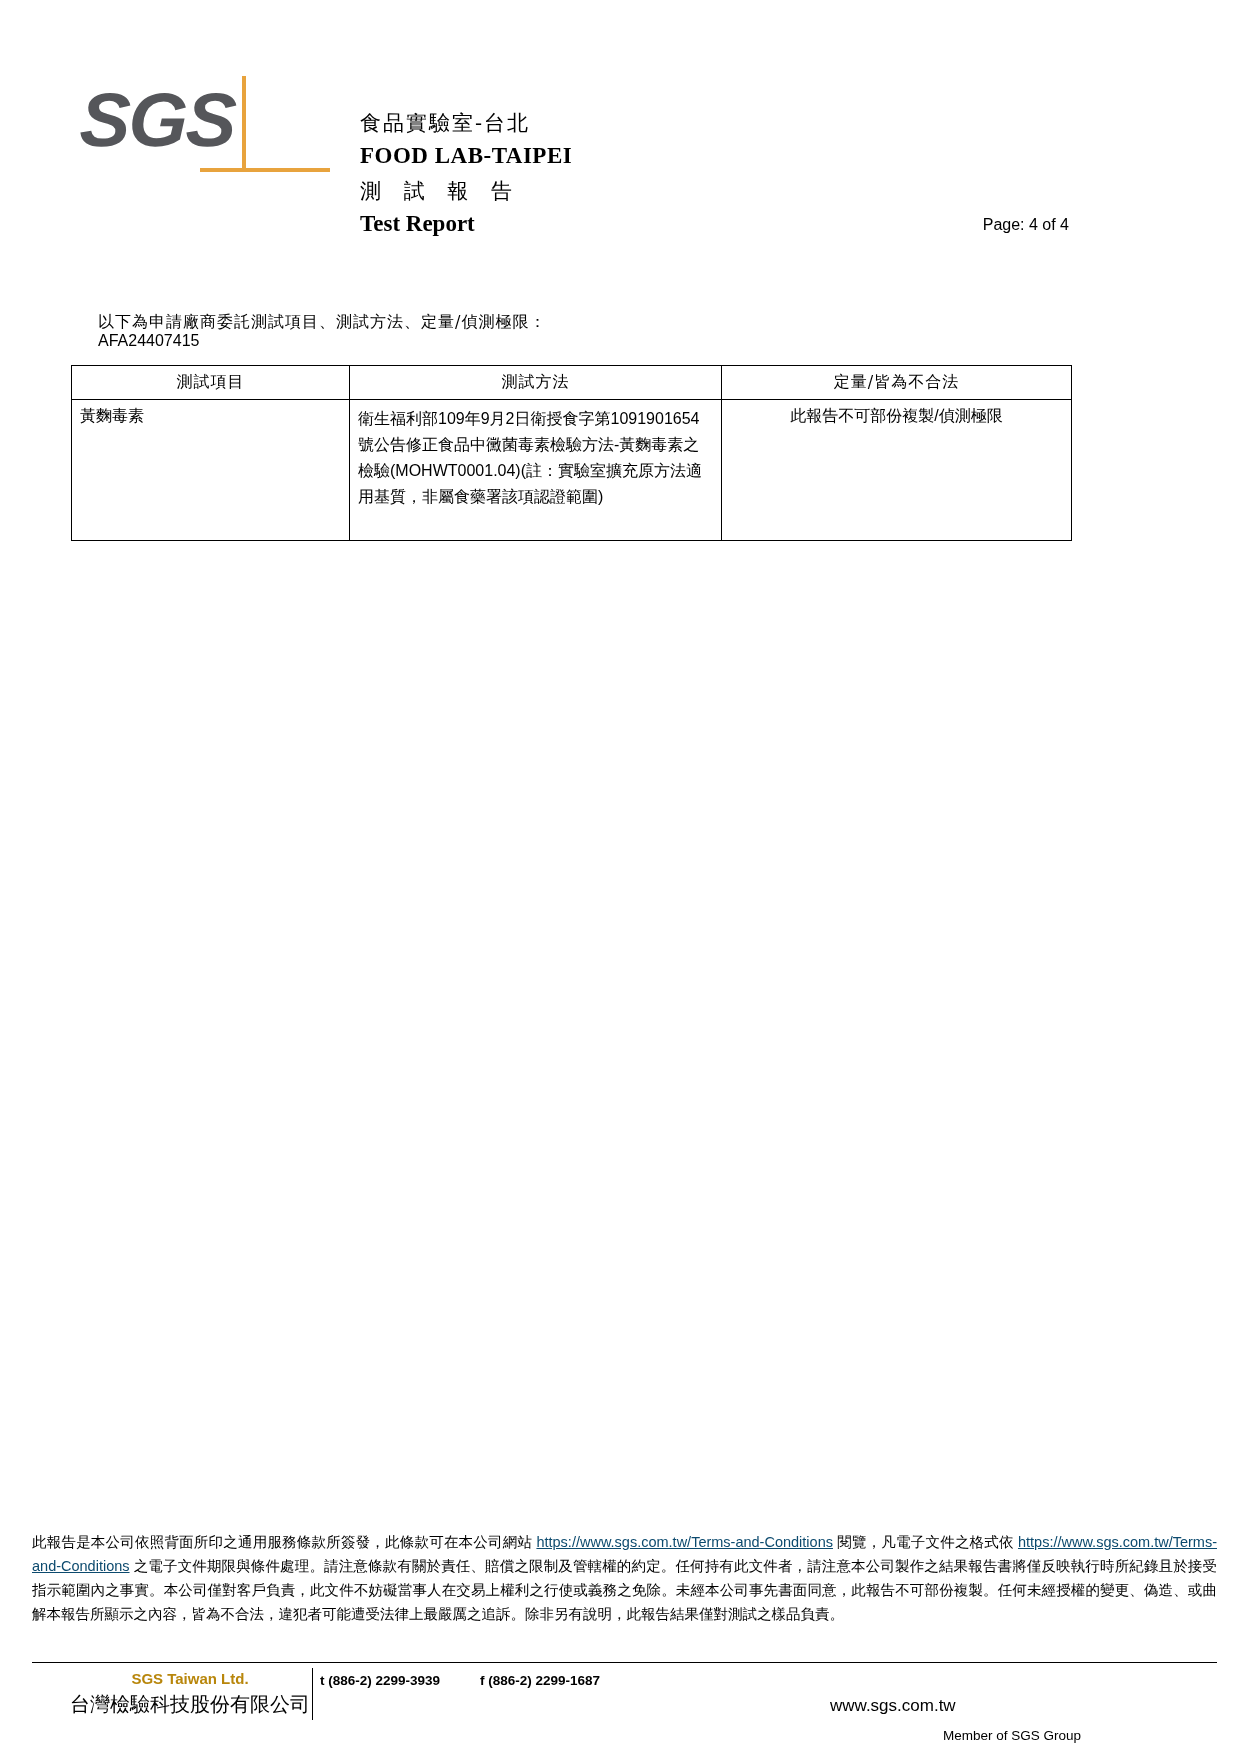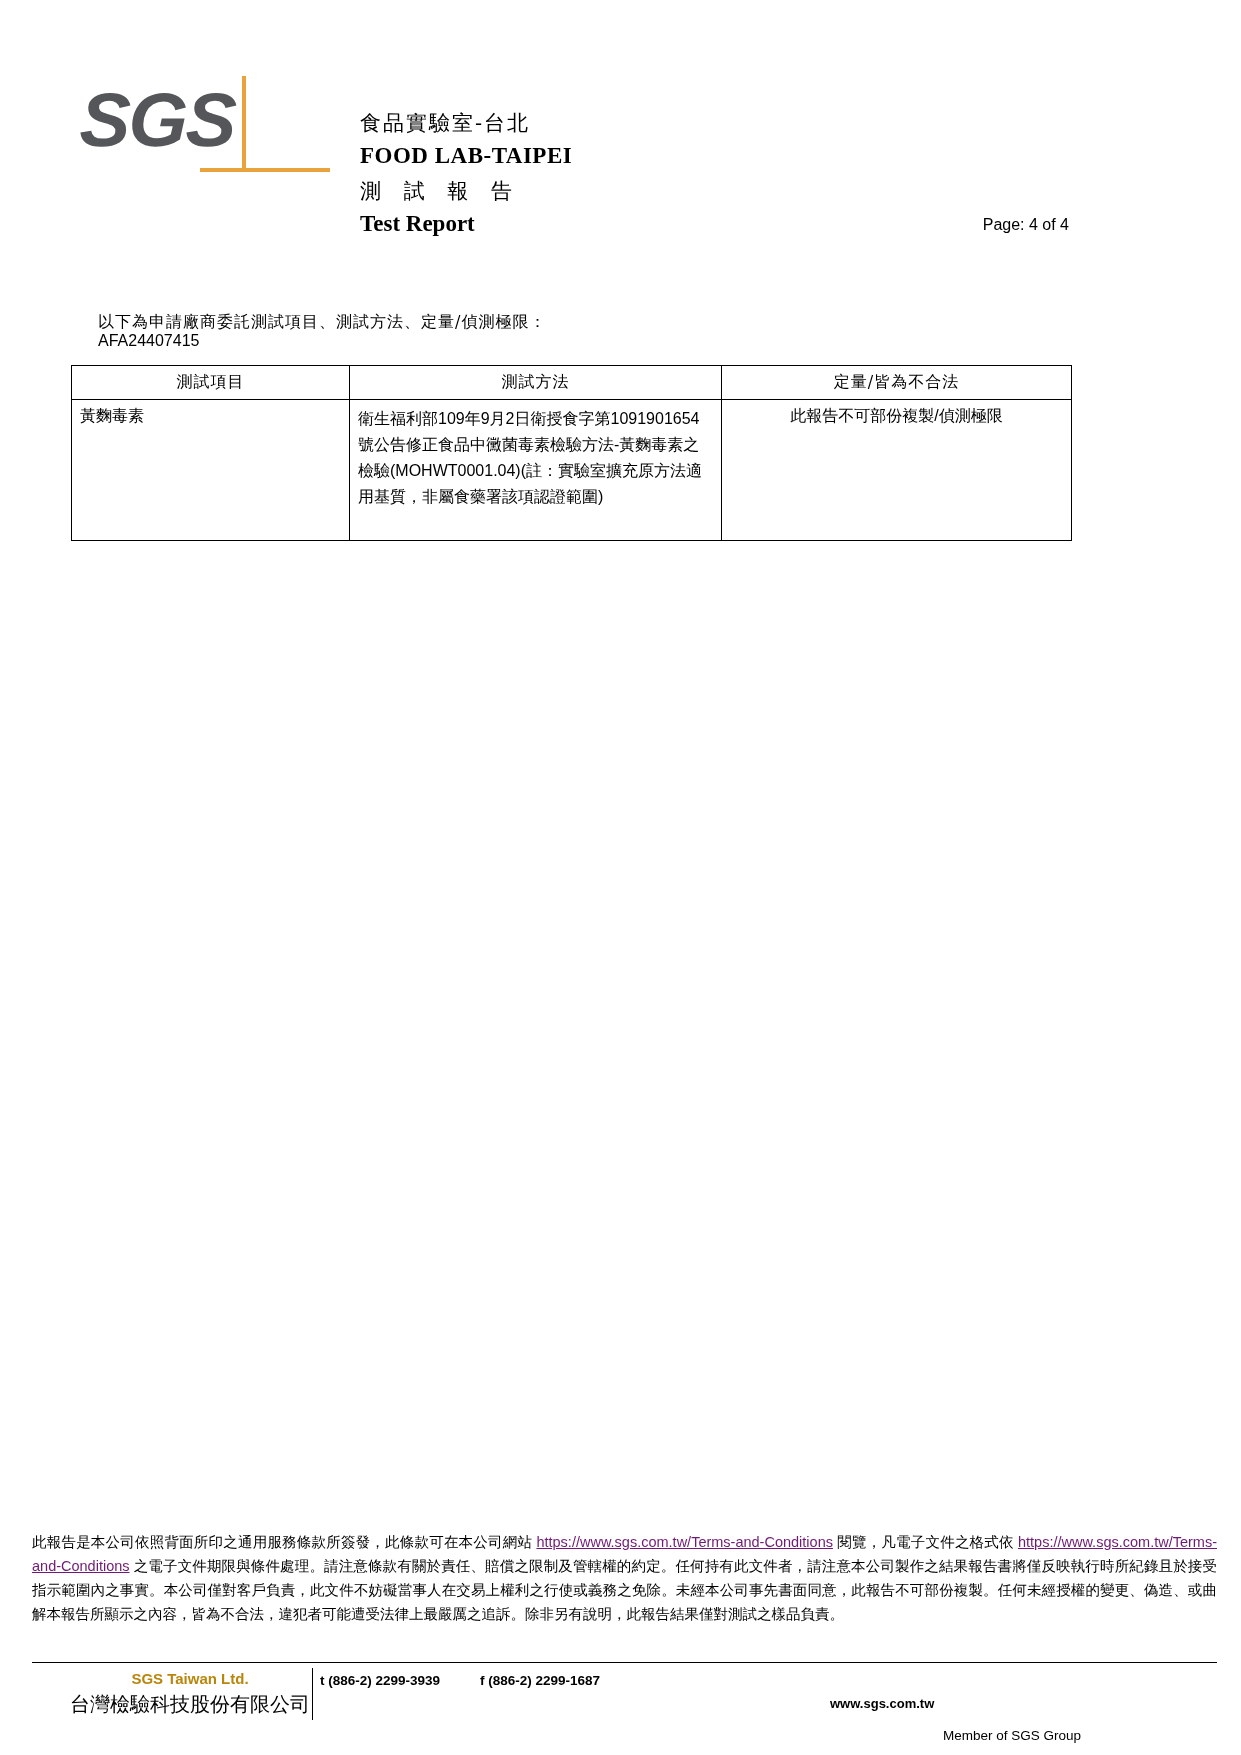--- a/index.html
+++ b/index.html
@@ -168,21 +168,21 @@
     position: absolute;
     left: 32px;
     top: 0;
     width: 1185px;
     font-size: 14.5px;
     line-height: 24px;
     font-family: "Liberation Sans", sans-serif;
     text-align: justify;
   }
   .footer-terms a {
-    color: #701a75;
+    color: #0c4a6e;
     text-decoration: underline;
   }
   .footer-sep {
     position: absolute;
     left: 32px;
     top: 132px;
     width: 1185px;
     height: 1px;
     background: #000000;
   }
@@ -223,23 +223,22 @@
   }
   .footer-addr .phone-row {
     display: flex;
   }
   .footer-addr .phone-row .tel { font-weight: bold; width: 160px; }
   .footer-addr .phone-row .fax { font-weight: bold; }
   .footer-web {
     position: absolute;
     left: 830px;
     top: 166px;
-    font-size: 13px;
-    font-family: "Liberation Sans", sans-serif;
-    font-weight: bold;
+    font-size: 17px;
+    font-family: "Liberation Sans", sans-serif;
   }
   .footer-member {
     position: absolute;
     right: 160px;
     top: 198px;
     font-size: 13.5px;
     font-family: "Liberation Sans", sans-serif;
   }
 </style>
 </head>

